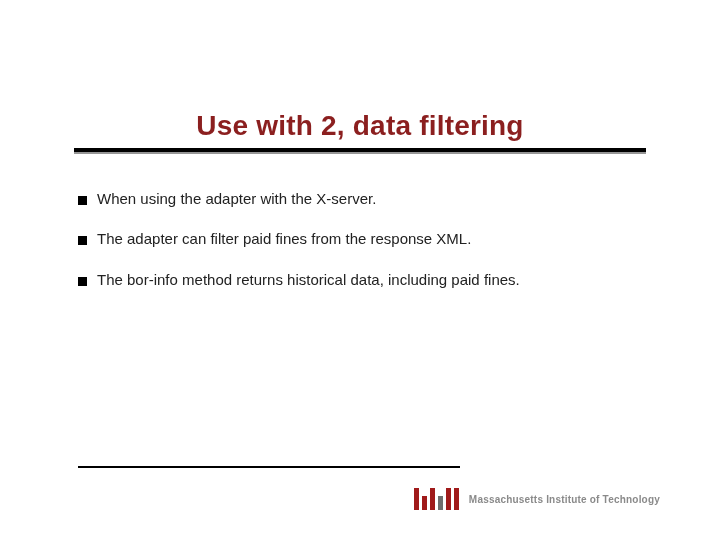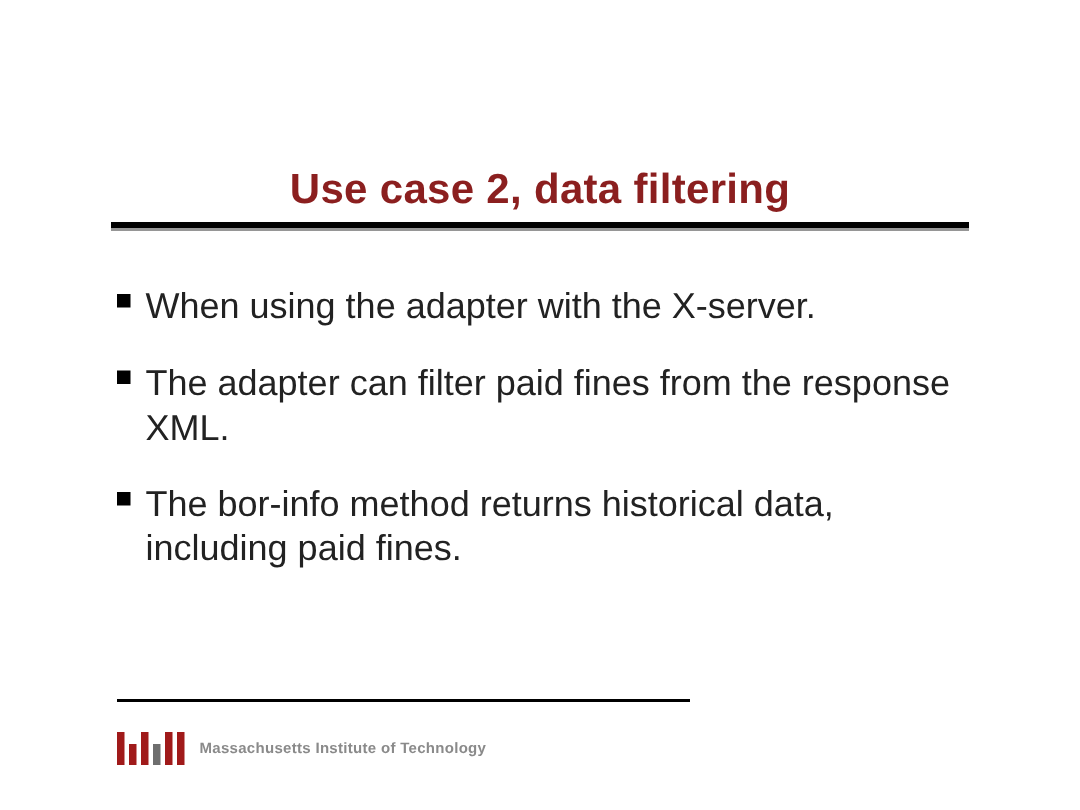--- a/index.html
+++ b/index.html
@@ -30,21 +30,21 @@
     letter-spacing:0.2px;
   }
   .title-underline{
     margin:4px 74px 0 74px;
     border-top:4px solid #000;
     border-bottom:2px solid var(--grayline);
     height:0;
   }
   .bullets{
     margin:36px 78px 0 78px;
-    font-size:24px;
+    font-size:15px;
     line-height:1.22;
   }
   .bullet{
     display:flex;
     align-items:flex-start;
     margin:0 0 22px 0;
   }
   .bullet .mark{
     flex:0 0 auto;
     width:9px;height:9px;
@@ -58,21 +58,21 @@
     padding:0 60px 0 78px;
   }
   .footer-line{
     position:absolute;
     left:78px;right:260px;top:-20px;
     border-top:2px solid #000;
     height:0;
   }
   .footer-flex{
     display:flex;
-    justify-content:space-between;
+    justify-content:flex-end;
     align-items:center;
     margin-top:2px;
   }
   .logo-block{
     display:flex;align-items:center;gap:10px;
   }
   .mit-logo{
     display:flex;gap:3px;align-items:flex-end;
     height:22px;
   }
@@ -93,21 +93,21 @@
     font-size:13px;
     color:#222;
     line-height:1.25;
   }
 </style>
 </head>
 <body>
 
 <div class="slide">
 
-  <div class="title">Use case 2, data filtering</div>
+  <div class="title">Use with 2, data filtering</div>
   <div class="title-underline"></div>
 
   <div class="bullets">
     <div class="bullet">
       <span class="mark"></span>
       <span class="txt">When using the adapter with the X-server.</span>
     </div>
     <div class="bullet">
       <span class="mark"></span>
       <span class="txt">The adapter can filter paid fines from the response XML.</span>

